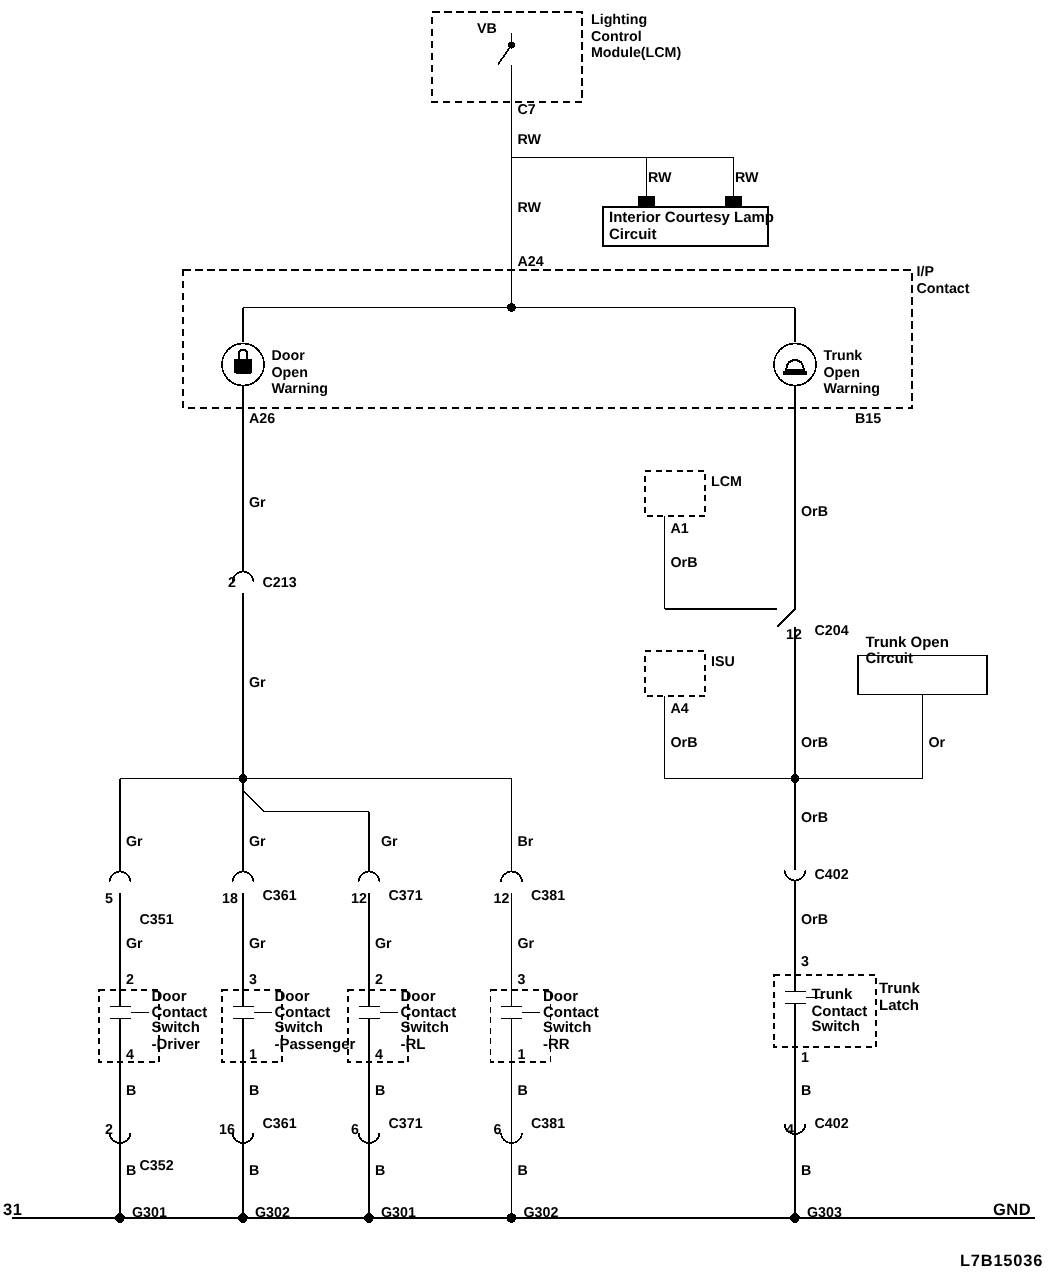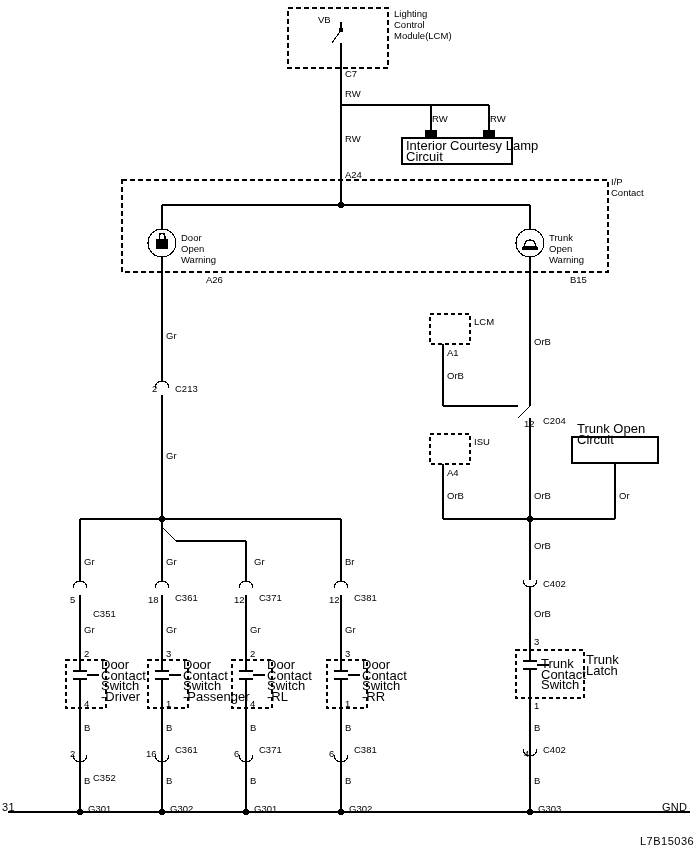--- a/index.html
+++ b/index.html
@@ -4,23 +4,23 @@
 <style>
   html,body{margin:0;padding:0;}
   body{
     width:700px;height:853px;
     background:#ffffff;
     font-family:"Liberation Sans", sans-serif;
     color:#000;
     position:relative;
     overflow:hidden;
   }
-  #wiring-diagram{position:absolute;left:0;top:0;width:600px;height:853px;}
+  #wiring-diagram{position:absolute;left:0;top:0;width:600px;height:853px;font-weight:bold;}
   .lbl{position:absolute;font-size:9.5px;line-height:11px;white-space:pre;}
-  .lbl.sm{font-size:13px;line-height:10.5px;}
+  .lbl.sm{font-size:10px;line-height:10.5px;}
   .lbl.corner{font-size:11px;font-family:"Liberation Sans", sans-serif;letter-spacing:.3px;}
   svg{position:absolute;left:0;top:0;}
 </style>
 </head>
 <body>
 
 <div id="wiring-diagram">
 
   <svg width="700" height="853" viewBox="0 0 700 853">
     <g stroke="#000" fill="none" stroke-width="1.1" shape-rendering="crispEdges">
@@ -194,21 +194,21 @@
   <div class="lbl sm" style="left:406px;top:141px;">Interior Courtesy Lamp
 Circuit</div>
 
   <div class="lbl" style="left:611px;top:176px;">I/P
 Contact</div>
   <div class="lbl" style="left:345px;top:169px;">A24</div>
 
   <div class="lbl" style="left:181px;top:232px;">Door
 Open
 Warning</div>
-  <div class="lbl" style="left:166px;top:274px;margin-left:40px;">A26</div>
+  <div class="lbl" style="left:166px;top:274px;">A26</div>
 
   <div class="lbl" style="left:549px;top:232px;">Trunk
 Open
 Warning</div>
   <div class="lbl" style="left:534px;top:274px;padding-left:36px;">B15</div>
 
   <div class="lbl" style="left:166px;top:330px;">Gr</div>
   <div class="lbl" style="left:152px;top:383px;">2</div>
   <div class="lbl" style="left:175px;top:383px;">C213</div>
   <div class="lbl" style="left:166px;top:450px;">Gr</div>

